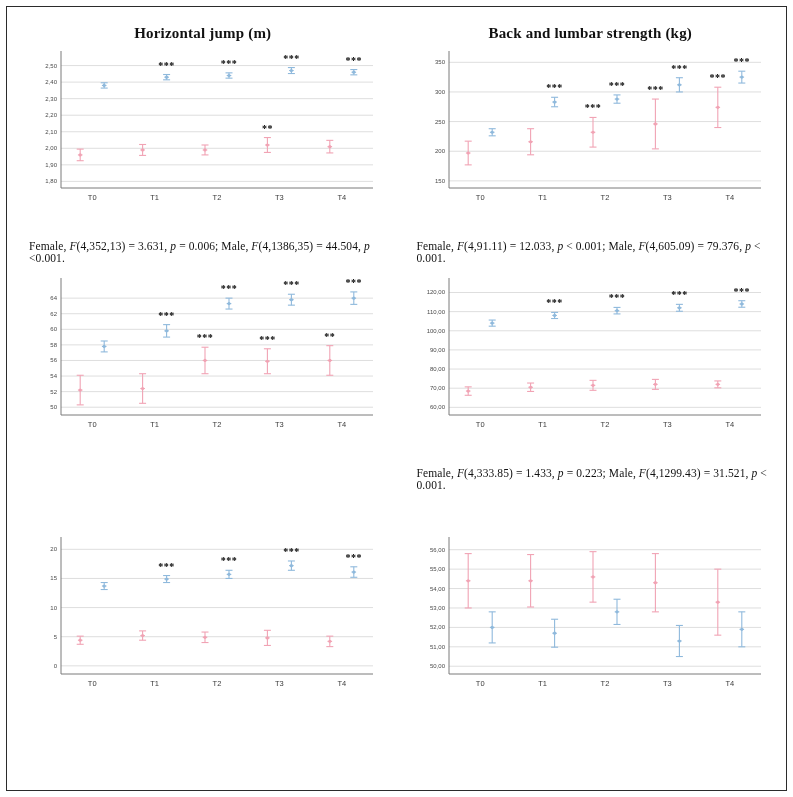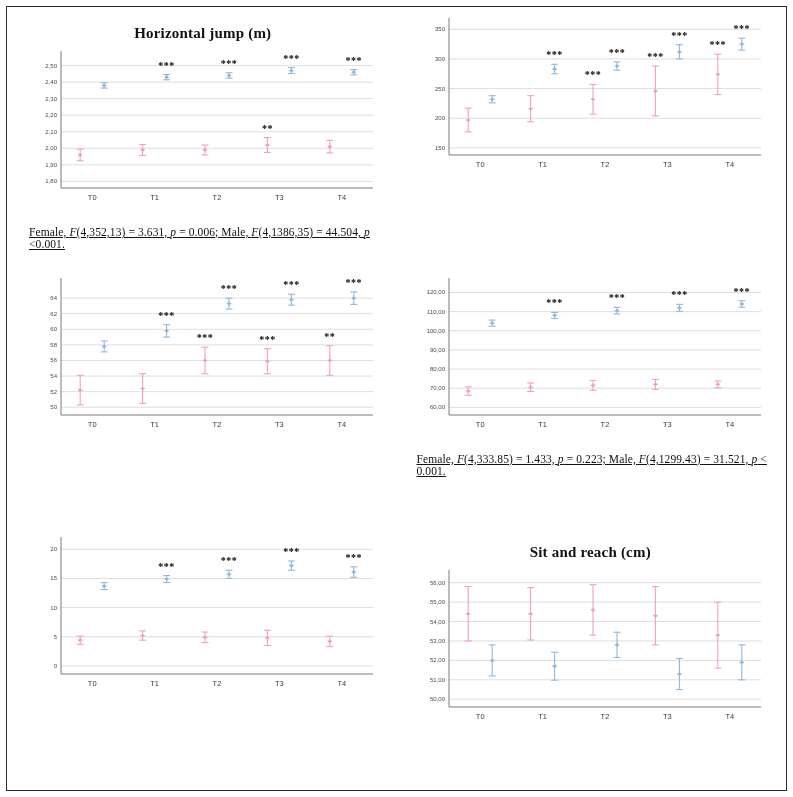--- a/index.html
+++ b/index.html
@@ -2,21 +2,21 @@
 <html><head>
 <meta charset="utf-8">
 <style>
   html,body{margin:0;padding:0;background:#ffffff;}
   body{width:793px;height:797px;position:relative;font-family:"Liberation Serif",serif;color:#111;}
   .figure-border{position:absolute;top:6px;left:6px;right:6px;bottom:6px;border:1.5px solid #2b2b2b;box-sizing:border-box;}
   .grid{position:absolute;top:9px;left:9px;right:9px;bottom:9px;display:grid;grid-template-columns:1fr 1fr;grid-template-rows:1fr 1fr 1fr;}
   .cell{position:relative;overflow:hidden;}
   .ptitle{margin:16px 0 2px 0;text-align:center;font-size:15px;font-weight:bold;letter-spacing:.2px;}
   .chart{display:block;margin:2px auto 0 12px;}
-  .caption{margin:6px 0 0 20px;font-size:11.5px;letter-spacing:.1px;text-decoration:underline;}
+  .caption{margin:20px 0 0 20px;font-size:11.5px;letter-spacing:.1px;}
 </style>
 </head>
 <body>
 
 <div class="figure-border"></div>
 
 <div class="grid">
 
   <section class="cell">
     <h3 class="ptitle">Horizontal jump (m)</h3>
@@ -97,20 +97,21 @@
         <line x1="329.3" y1="25.5506172839506" x2="336.3" y2="25.5506172839506" stroke="#8fb9dc" stroke-width="1.1"></line>
         <line x1="329.3" y1="30.84444444444443" x2="336.3" y2="30.84444444444443" stroke="#8fb9dc" stroke-width="1.1"></line>
         <line x1="330.5" y1="28.197530864197514" x2="335.1" y2="28.197530864197514" stroke="#8fb9dc" stroke-width="1.1"></line>
         <circle cx="332.8" cy="28.197530864197514" r="1.6" fill="#8fb9dc"></circle>
         <text x="332.8" y="19.5506172839506" text-anchor="middle" font-size="10" font-weight="bold" fill="#000000" letter-spacing="0.5" font-family="&quot;Liberation Serif&quot;,serif">***</text>
       </svg>
     <p class="caption">Female, <i>F</i>(4,352,13) = 3.631, <i>p</i> = 0.006; Male, <i>F</i>(4,1386,35) = 44.504, <i>p</i> &lt;0.001.</p>
   </section>
 
   <section class="cell">
+    <h3 class="ptitle">Back and lumbar strength (kg)</h3>
     <svg class="chart" width="362" height="176" viewBox="0 0 362 176">
         <line x1="40" y1="136.8849557522124" x2="352" y2="136.8849557522124" stroke="#dedede" stroke-width="1"></line>
         <text x="36" y="138.8849557522124" text-anchor="end" font-size="6" fill="#4a4a4a" font-family="&quot;Liberation Sans&quot;,sans-serif">150</text>
         <line x1="40" y1="107.23893805309734" x2="352" y2="107.23893805309734" stroke="#dedede" stroke-width="1"></line>
         <text x="36" y="109.23893805309734" text-anchor="end" font-size="6" fill="#4a4a4a" font-family="&quot;Liberation Sans&quot;,sans-serif">200</text>
         <line x1="40" y1="77.59292035398231" x2="352" y2="77.59292035398231" stroke="#dedede" stroke-width="1"></line>
         <text x="36" y="79.59292035398231" text-anchor="end" font-size="6" fill="#4a4a4a" font-family="&quot;Liberation Sans&quot;,sans-serif">250</text>
         <line x1="40" y1="47.94690265486726" x2="352" y2="47.94690265486726" stroke="#dedede" stroke-width="1"></line>
         <text x="36" y="49.94690265486726" text-anchor="end" font-size="6" fill="#4a4a4a" font-family="&quot;Liberation Sans&quot;,sans-serif">300</text>
         <line x1="40" y1="18.30088495575221" x2="352" y2="18.30088495575221" stroke="#dedede" stroke-width="1"></line>
@@ -173,20 +174,21 @@
         <line x1="268.09999999999997" y1="40.83185840707965" x2="272.7" y2="40.83185840707965" stroke="#8fb9dc" stroke-width="1.1"></line>
         <circle cx="270.4" cy="40.83185840707965" r="1.6" fill="#8fb9dc"></circle>
         <text x="270.4" y="27.716814159292035" text-anchor="middle" font-size="10" font-weight="bold" fill="#000000" letter-spacing="0.5" font-family="&quot;Liberation Serif&quot;,serif">***</text>
         <line x1="332.8" y1="27.194690265486727" x2="332.8" y2="39.05309734513274" stroke="#8fb9dc" stroke-width="1.1"></line>
         <line x1="329.3" y1="27.194690265486727" x2="336.3" y2="27.194690265486727" stroke="#8fb9dc" stroke-width="1.1"></line>
         <line x1="329.3" y1="39.05309734513274" x2="336.3" y2="39.05309734513274" stroke="#8fb9dc" stroke-width="1.1"></line>
         <line x1="330.5" y1="33.123893805309734" x2="335.1" y2="33.123893805309734" stroke="#8fb9dc" stroke-width="1.1"></line>
         <circle cx="332.8" cy="33.123893805309734" r="1.6" fill="#8fb9dc"></circle>
         <text x="332.8" y="21.194690265486727" text-anchor="middle" font-size="10" font-weight="bold" fill="#000000" letter-spacing="0.5" font-family="&quot;Liberation Serif&quot;,serif">***</text>
       </svg>
+    <p class="caption">Female, <i>F</i>(4,91.11) = 12.033, <i>p</i> &lt; 0.001; Male, <i>F</i>(4,605.09) = 79.376, <i>p</i> &lt; 0.001.</p>
   </section>
 
   <section class="cell">
     <svg class="chart" width="362" height="176" viewBox="0 0 362 176">
         <line x1="40" y1="136.2093023255814" x2="352" y2="136.2093023255814" stroke="#dedede" stroke-width="1"></line>
         <text x="36" y="138.2093023255814" text-anchor="end" font-size="6" fill="#4a4a4a" font-family="&quot;Liberation Sans&quot;,sans-serif">50</text>
         <line x1="40" y1="120.62790697674419" x2="352" y2="120.62790697674419" stroke="#dedede" stroke-width="1"></line>
         <text x="36" y="122.62790697674419" text-anchor="end" font-size="6" fill="#4a4a4a" font-family="&quot;Liberation Sans&quot;,sans-serif">52</text>
         <line x1="40" y1="105.04651162790698" x2="352" y2="105.04651162790698" stroke="#dedede" stroke-width="1"></line>
         <text x="36" y="107.04651162790698" text-anchor="end" font-size="6" fill="#4a4a4a" font-family="&quot;Liberation Sans&quot;,sans-serif">54</text>
@@ -418,21 +420,20 @@
         <line x1="332.8" y1="36.80000000000001" x2="332.8" y2="47.28695652173913" stroke="#8fb9dc" stroke-width="1.1"></line>
         <line x1="329.3" y1="36.80000000000001" x2="336.3" y2="36.80000000000001" stroke="#8fb9dc" stroke-width="1.1"></line>
         <line x1="329.3" y1="47.28695652173913" x2="336.3" y2="47.28695652173913" stroke="#8fb9dc" stroke-width="1.1"></line>
         <line x1="330.5" y1="42.04347826086956" x2="335.1" y2="42.04347826086956" stroke="#8fb9dc" stroke-width="1.1"></line>
         <circle cx="332.8" cy="42.04347826086956" r="1.6" fill="#8fb9dc"></circle>
         <text x="332.8" y="30.80000000000001" text-anchor="middle" font-size="10" font-weight="bold" fill="#000000" letter-spacing="0.5" font-family="&quot;Liberation Serif&quot;,serif">***</text>
       </svg>
   </section>
 
   <section class="cell">
-    <h3 class="ptitle">Sit and reach (cm)</h3>
     <svg class="chart" width="362" height="176" viewBox="0 0 362 176">
         <line x1="40" y1="136.23188405797106" x2="352" y2="136.23188405797106" stroke="#dedede" stroke-width="1"></line>
         <text x="36" y="138.23188405797106" text-anchor="end" font-size="6" fill="#4a4a4a" font-family="&quot;Liberation Sans&quot;,sans-serif">50,00</text>
         <line x1="40" y1="116.81159420289858" x2="352" y2="116.81159420289858" stroke="#dedede" stroke-width="1"></line>
         <text x="36" y="118.81159420289858" text-anchor="end" font-size="6" fill="#4a4a4a" font-family="&quot;Liberation Sans&quot;,sans-serif">51,00</text>
         <line x1="40" y1="97.39130434782611" x2="352" y2="97.39130434782611" stroke="#dedede" stroke-width="1"></line>
         <text x="36" y="99.39130434782611" text-anchor="end" font-size="6" fill="#4a4a4a" font-family="&quot;Liberation Sans&quot;,sans-serif">52,00</text>
         <line x1="40" y1="77.97101449275364" x2="352" y2="77.97101449275364" stroke="#dedede" stroke-width="1"></line>
         <text x="36" y="79.97101449275364" text-anchor="end" font-size="6" fill="#4a4a4a" font-family="&quot;Liberation Sans&quot;,sans-serif">53,00</text>
         <line x1="40" y1="58.550724637681164" x2="352" y2="58.550724637681164" stroke="#dedede" stroke-width="1"></line>

